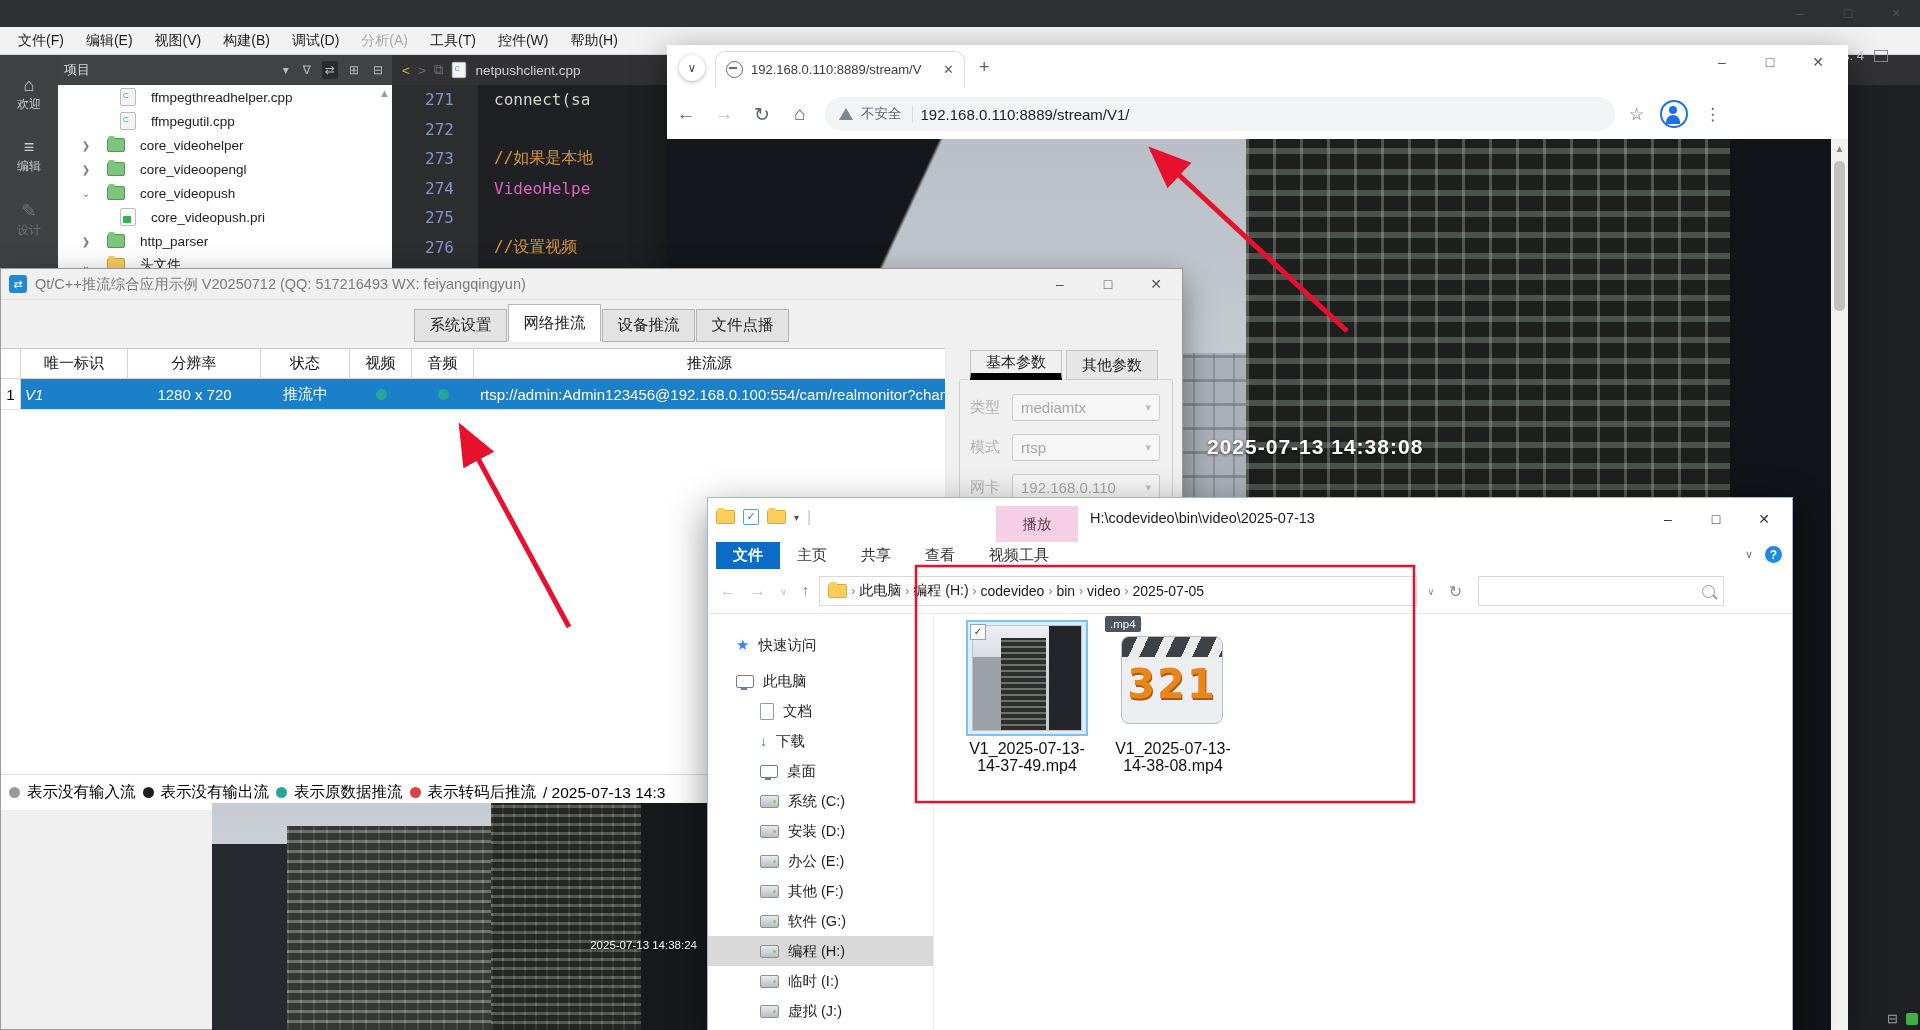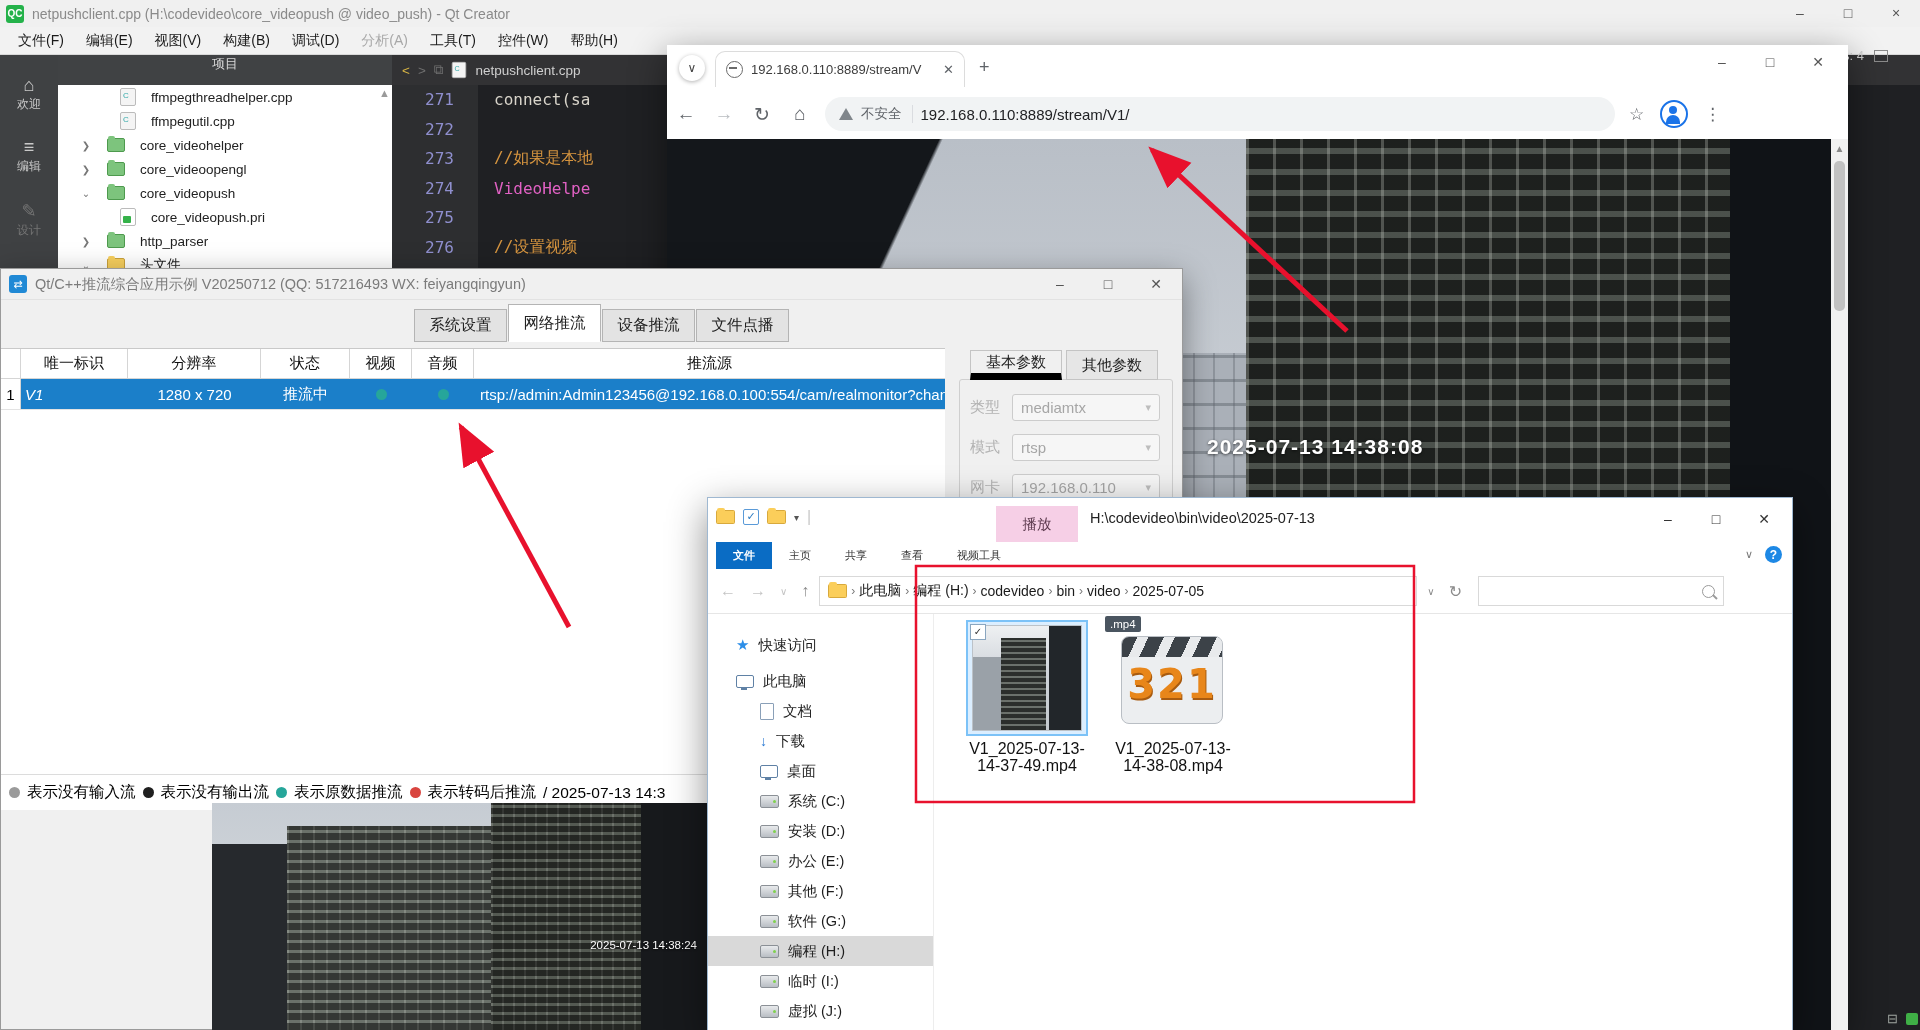--- a/index.html
+++ b/index.html
@@ -18,21 +18,21 @@
   .winctl span{width:48px;text-align:center;line-height:27px;color:#555;font-size:14px;}
   .qtc-menubar{position:absolute;left:0;top:27px;width:1920px;height:28px;background:#f2f2f2;
     display:flex;align-items:center;gap:2px;padding-left:8px;box-sizing:border-box;border-bottom:1px solid #d9d9d9;}
   .qtc-menu{padding:3px 10px;font-size:14px;color:#1b1b1b;}
   .qtc-menu.disabled{color:#a8a8a8;}
   .activitybar{position:absolute;left:0;top:55px;width:58px;height:975px;background:#3f4143;}
   .act-item{width:58px;height:54px;display:flex;flex-direction:column;align-items:center;justify-content:center;color:#c9c9c9;font-size:12px;gap:2px;}
   .act-item .g{font-size:18px;line-height:18px;}
   .act-item.dim{color:#747474;}
   .proj-header{position:absolute;left:58px;top:55px;width:334px;height:30px;background:#404244;
-    display:flex;align-items:center;color:#d8d8d8;font-size:13px;padding:0 6px;box-sizing:border-box;gap:8px;flex-direction:column;}
+    display:flex;align-items:center;color:#d8d8d8;font-size:13px;padding:0 6px;box-sizing:border-box;gap:8px;}
   .proj-header .sp{flex:1;}
   .ph-ic{color:#b9b9b9;font-size:12px;padding:2px 3px;}
   .ph-ic.pressed{background:#2a2b2c;border-radius:2px;}
   .proj-tree{position:absolute;left:58px;top:85px;width:334px;height:190px;background:#ffffff;overflow:hidden;}
   .tree-row{display:flex;align-items:center;height:24px;font-size:13.5px;color:#222;gap:15px;}
   .chev{width:12px;color:#777;font-size:10px;text-align:center;}
   .ic-cpp{width:14px;height:16px;background:#f4f4f4;border:1px solid #bbb;border-radius:2px;position:relative;flex:none;}
   .ic-cpp::after{content:"C";position:absolute;left:2px;top:2px;font-size:8px;color:#3aa;}
   .ic-mod{width:16px;height:12px;background:#7dc47d;border:1px solid #4e9a4e;border-radius:2px;position:relative;flex:none;}
   .ic-mod::before{content:"";position:absolute;left:0;top:-3px;width:7px;height:3px;background:#7dc47d;border-radius:2px 2px 0 0;}
@@ -155,21 +155,21 @@
   .qat{position:absolute;left:8px;top:10px;display:flex;align-items:center;gap:8px;}
   .ic-folder{width:17px;height:12px;background:#fbce5a;border:1px solid #d8a93c;border-radius:1.5px;position:relative;display:inline-block;}
   .ic-folder::before{content:"";position:absolute;left:0;top:-3px;width:8px;height:3px;background:#fbce5a;border-radius:2px 2px 0 0;}
   .ic-check{width:14px;height:14px;border:1.5px solid #5a9ad8;border-radius:2px;color:#2a7ac0;font-size:11px;line-height:13px;text-align:center;display:inline-block;}
   .qat-sep{color:#c9c9c9;}
   .playtab{position:absolute;left:288px;top:8px;width:82px;height:36px;background:#f6cfe6;
     display:flex;align-items:center;justify-content:center;color:#5c3a4e;font-size:14.5px;}
   .ex-title{position:absolute;left:382px;top:12px;font-size:14.5px;color:#222;}
   .ex-ctl span{color:#333;}
   .ex-ribbontabs{position:absolute;left:0;top:44px;width:100%;height:27px;background:#fff;border-bottom:1px solid #e4e4e4;
-    display:flex;align-items:stretch;font-size:11px;color:#333;}
+    display:flex;align-items:stretch;font-size:15px;color:#333;}
   .ex-rtab{padding:4px 17px;display:flex;align-items:center;}
   .ex-rtab.file{background:#0a6cc4;color:#fff;font-weight:bold;}
   .ex-ribbon-right{position:absolute;right:10px;top:48px;display:flex;gap:12px;align-items:center;}
   .helpdot{width:17px;height:17px;border-radius:50%;background:#1d88e5;color:#fff;font-size:12px;font-weight:bold;
     display:flex;align-items:center;justify-content:center;}
   .ex-navbar{position:absolute;left:0;top:71px;width:100%;height:45px;background:#fff;border-bottom:1px solid #e6e6e6;
     display:flex;align-items:center;padding:0 8px;box-sizing:border-box;gap:6px;}
   .navic{color:#8a8a8a;font-size:16px;padding:0 4px;}
   .navic.dim{color:#c4c4c4;}
   .crumbbox{height:30px;border:1px solid #d9d9d9;flex:0 0 598px;display:flex;align-items:center;gap:4px;padding:0 8px;box-sizing:border-box;}
@@ -208,24 +208,20 @@
 
   
   #annot{position:absolute;left:0;top:0;z-index:6;pointer-events:none;}
 </style>
 </head>
 <body>
 
 <div id="screen" class="nosel">
 
   <div id="qtc">
-    <div class="qtc-titlebar">
-      <span class="qtc-logo">QC</span>
-      <span class="qtc-title">netpushclient.cpp (H:\codevideo\core_videopush @ video_push) - Qt Creator</span>
-    </div>
     <div class="winctl" style="right:0;top:0;">
       <span>–</span>
       <span>□</span>
       <span>×</span>
     </div>
     <div class="qtc-menubar">
       <span class="qtc-menu">文件(F)</span>
       <span class="qtc-menu">编辑(E)</span>
       <span class="qtc-menu">视图(V)</span>
       <span class="qtc-menu">构建(B)</span>

